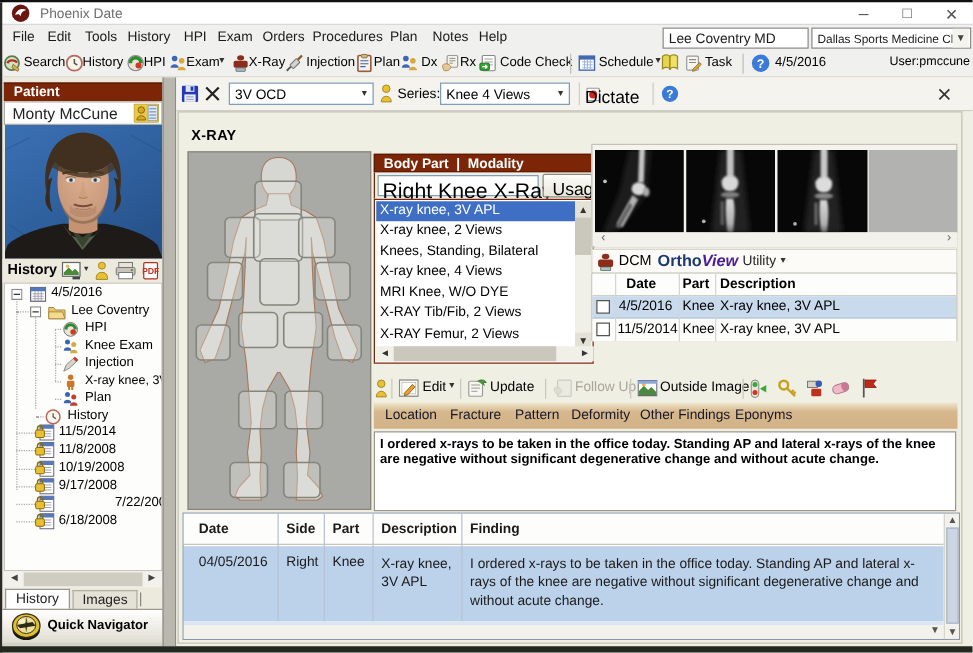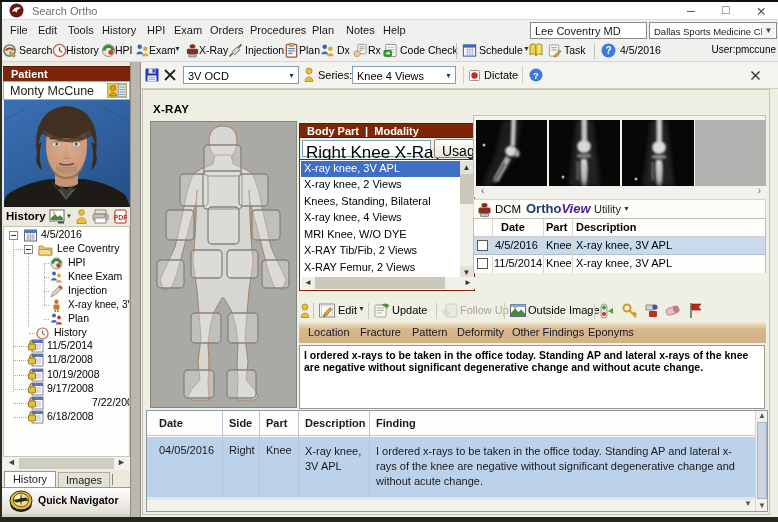--- a/index.html
+++ b/index.html
@@ -16,21 +16,21 @@
 <div id="app">
 
 <div class="abs" style="left:0;top:0;width:778px;height:2px;background:#101010;"></div>
 <div class="abs" style="left:0;top:2px;width:2px;height:520px;background:#2a2a26;"></div>
 
 <div class="abs" style="left:2px;top:2px;width:776px;height:17px;background:#ffffff;">
   <svg class="abs" style="left:7px;top:1px;" width="15" height="15" viewBox="0 0 15 15">
     <circle cx="7.5" cy="7.5" r="7" fill="#6b1510"></circle>
     <path d="M3 9 C5 4,9 3.5,12 5 C9 6,8 7,7.5 10 C6.5 8,5.5 8,3 9 Z" fill="#fff"></path>
   </svg>
-  <span class="abs" style="left:30px;top:3px;font-size:11px;color:#6e6e6e;">Search Ortho</span>
+  <span class="abs" style="left:30px;top:3px;font-size:11px;color:#6e6e6e;">Phoenix Date</span>
   <span class="abs" style="left:685px;top:0px;font-size:14px;color:#555;">–</span>
   <span class="abs" style="left:720px;top:1px;font-size:12.5px;color:#555;">□</span>
   <span class="abs" style="left:754px;top:2px;font-size:12.5px;color:#555;">✕</span>
 </div>
 <div class="abs" style="left:2px;top:19px;width:776px;height:1px;background:#d9d9d9;"></div>
 
 <div class="abs" style="left:2px;top:20px;width:776px;height:20px;background:#f0f0ef;font-size:11px;color:#1a1a1a;">
   <span class="abs" style="left:8px;top:4px;">File</span>
   <span class="abs" style="left:36px;top:4px;">Edit</span>
   <span class="abs" style="left:66px;top:4px;">Tools</span>
@@ -455,21 +455,21 @@
     <span class="abs" style="left:177px;top:7px;font-size:11px;color:#000;">Series:</span>
     <div class="abs sunken" style="left:211px;top:4px;width:104px;height:18px;border-color:#7f9db9;text-align:center;">
       <span class="abs" style="left:4px;top:3px;font-size:11px;">Knee 4 Views</span>
       <span class="abs" style="right:3px;top:5px;font-size:7px;color:#333;">▼</span>
     </div>
     <div class="abs" style="left:322px;top:4px;width:1px;height:18px;background:#d0cdc2;"></div>
     <svg class="abs" style="left:328px;top:8px;" width="11" height="11" viewBox="0 0 11 11">
           <rect x="0.5" y="0.5" width="10" height="10" rx="1" fill="#fff" stroke="#999"></rect>
           <circle cx="5.5" cy="5.5" r="3.2" fill="#d02818"></circle>
         </svg>
-    <span class="abs" style="left:343px;top:7px;font-size:11px;color:#000;">Dictate</span>
+    <span class="abs" style="left:327px;top:7px;font-size:14px;color:#000;">Dictate</span>
     <div class="abs" style="left:381px;top:4px;width:1px;height:18px;background:#d0cdc2;"></div>
     <svg class="abs" style="left:388px;top:6px;" width="14" height="14" viewBox="0 0 14 14">
           <circle cx="7" cy="7" r="6.5" fill="#3a7ad8"></circle>
           <text x="7" y="10.5" font-size="9.5" font-weight="bold" fill="#fff" text-anchor="middle" font-family="Liberation Sans">?</text>
         </svg>
     <svg class="abs" style="left:609px;top:8px;" width="11" height="11" viewBox="0 0 11 11">
           <path d="M1.5 1.5 L9.5 9.5 M9.5 1.5 L1.5 9.5" stroke="#333" stroke-width="1.4"></path>
         </svg>
   </div>
 

